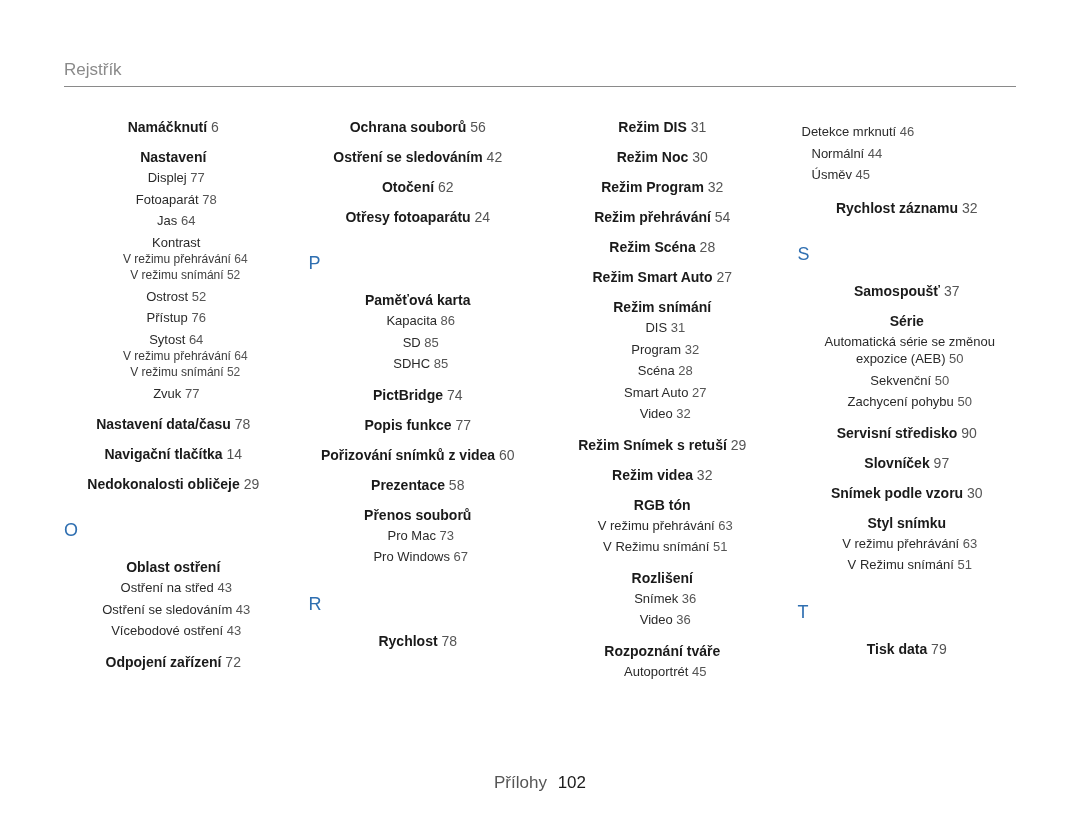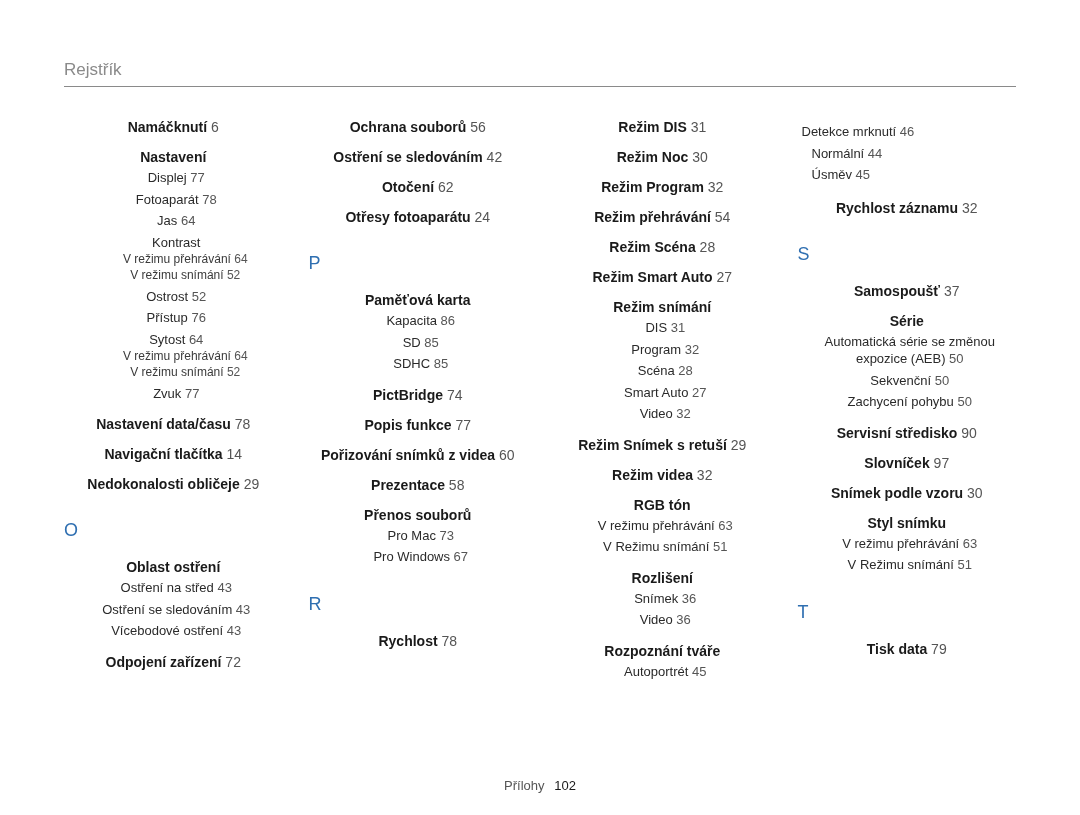--- a/index.html
+++ b/index.html
@@ -53,21 +53,21 @@
     margin-top: 0;
     line-height: 1.35;
   }
   .pg { font-weight: 400; color: #555; }
   .block { margin-bottom: 14px; text-align: center; }
   .footer {
     position: absolute;
     bottom: 22px;
     left: 0; right: 0;
     text-align: center;
-    font-size: 13px;
+    font-size: 17px;
     color: #555;
   }
   .footer .pnum { color: #1a1a1a; margin-left: 6px; }
 </style>
 </head>
 <body>
 
 <div class="header">Rejstřík</div>
 
 <div class="columns">

